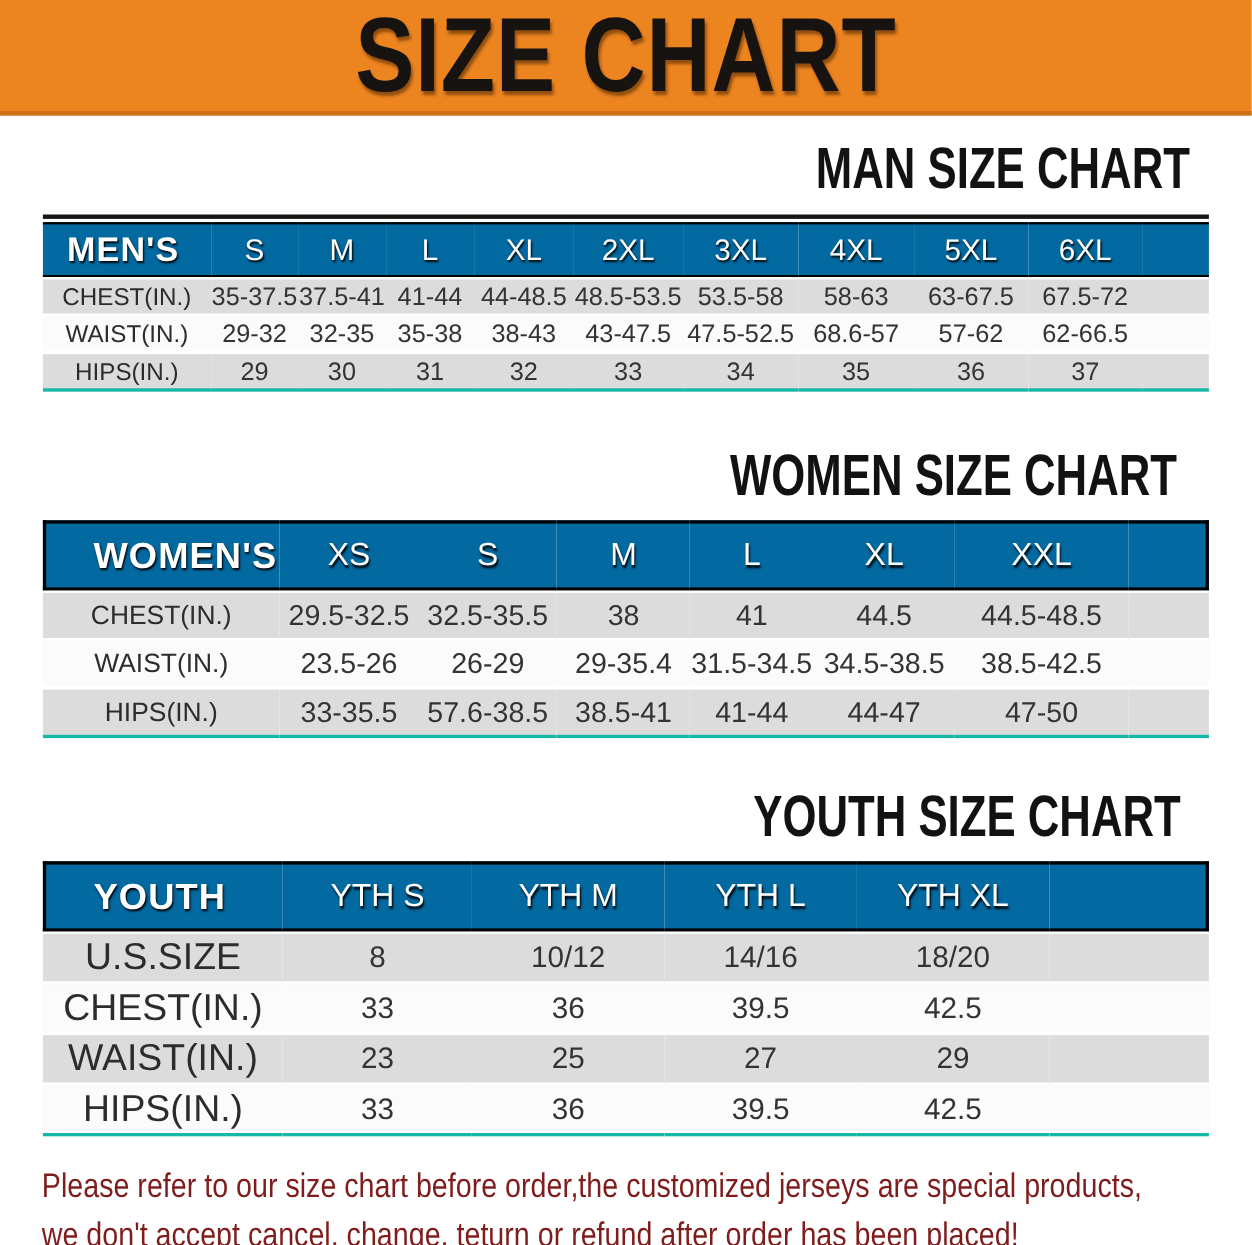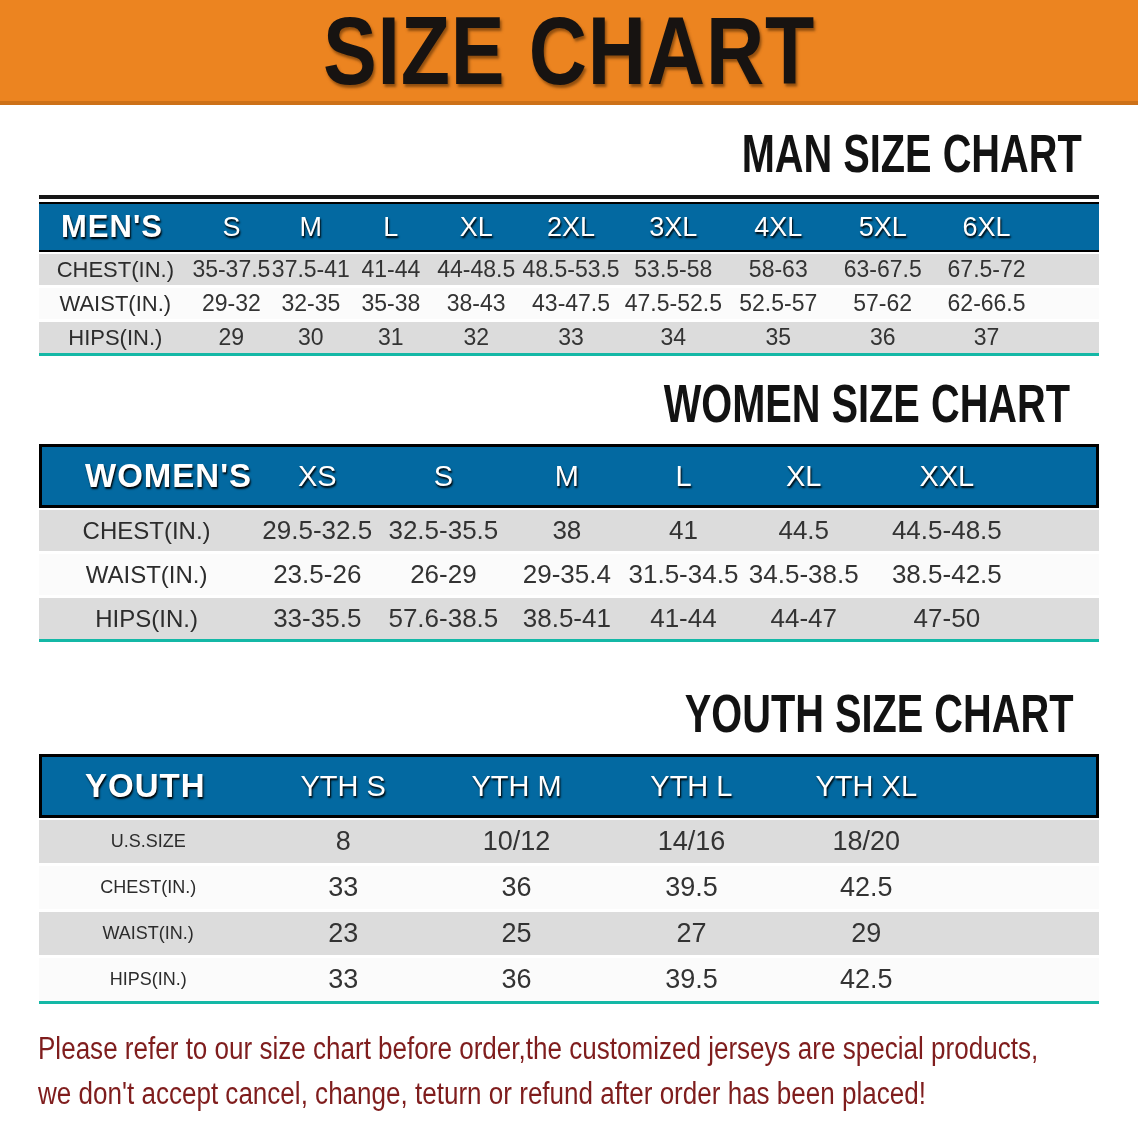--- a/index.html
+++ b/index.html
@@ -27,21 +27,21 @@
   
   .section-heading {
     text-align:right; margin:0; line-height:56px;
     font-size:53px; font-weight:700; color:#121212;
   }
   .section-heading .condense {
     display:inline-block; white-space:nowrap;
     transform:scaleX(0.75); transform-origin:center;
   }
   .heading-man   { margin-top:21px; }
-  .heading-women { margin-top:20px; }
+  .heading-women { margin-top:49px; }
   .heading-youth { margin-top:44px; }
   
   .mens-topline { height:4px; background:#161616; margin:13px 39px 3px 39px; }
   .tbl-wrap { margin:0 39px; }
   .tbl-wrap.w1 { margin-top:12px; }
   .tbl-wrap.w2 { margin-top:12px; }
   table.size-table {
     width:1060px; table-layout:fixed;
     border-collapse:separate; border-spacing:0;
   }
@@ -68,21 +68,21 @@
   tbody tr:nth-child(even) > * { background:#fbfbfb; }
   tbody tr > * { border-bottom:3px solid #ffffff; color:#333333; }
   tbody tr:first-child > * { border-top:2px solid #ffffff; }
   tbody tr:last-child  > * { border-bottom:3px solid #14b8a6; }
   tbody th.row-label { font-weight:400; color:#2c2c2c; }
   .t0 tbody tr > * { height:31px; font-size:23px; }
   .t0 tbody th.row-label { font-size:22px; }
   .t1 tbody tr > * { height:41px; font-size:26px; }
   .t1 tbody th.row-label { font-size:24px; }
   .t2 tbody tr > * { height:43px; font-size:27px; }
-  .t2 tbody th.row-label { font-size:18px; }
+  .t2 tbody th.row-label { font-size:34px; }
   
   .disclaimer { margin:22px 0 0 38px; color:#7f1d1d; }
   .disclaimer-line {
     font-size:31px; line-height:45px; white-space:nowrap;
     transform:scaleX(0.84); transform-origin:left center;
   }
 </style>
 </head>
 <body>
 
@@ -139,21 +139,21 @@
           <td></td>
         </tr>
         <tr>
           <th class="row-label">WAIST(IN.)</th>
           <td>29-32</td>
           <td>32-35</td>
           <td>35-38</td>
           <td>38-43</td>
           <td>43-47.5</td>
           <td>47.5-52.5</td>
-          <td>52.5-57</td>
+          <td>68.6-57</td>
           <td>57-62</td>
           <td>62-66.5</td>
           <td></td>
         </tr>
         <tr>
           <th class="row-label">HIPS(IN.)</th>
           <td>29</td>
           <td>30</td>
           <td>31</td>
           <td>32</td>

